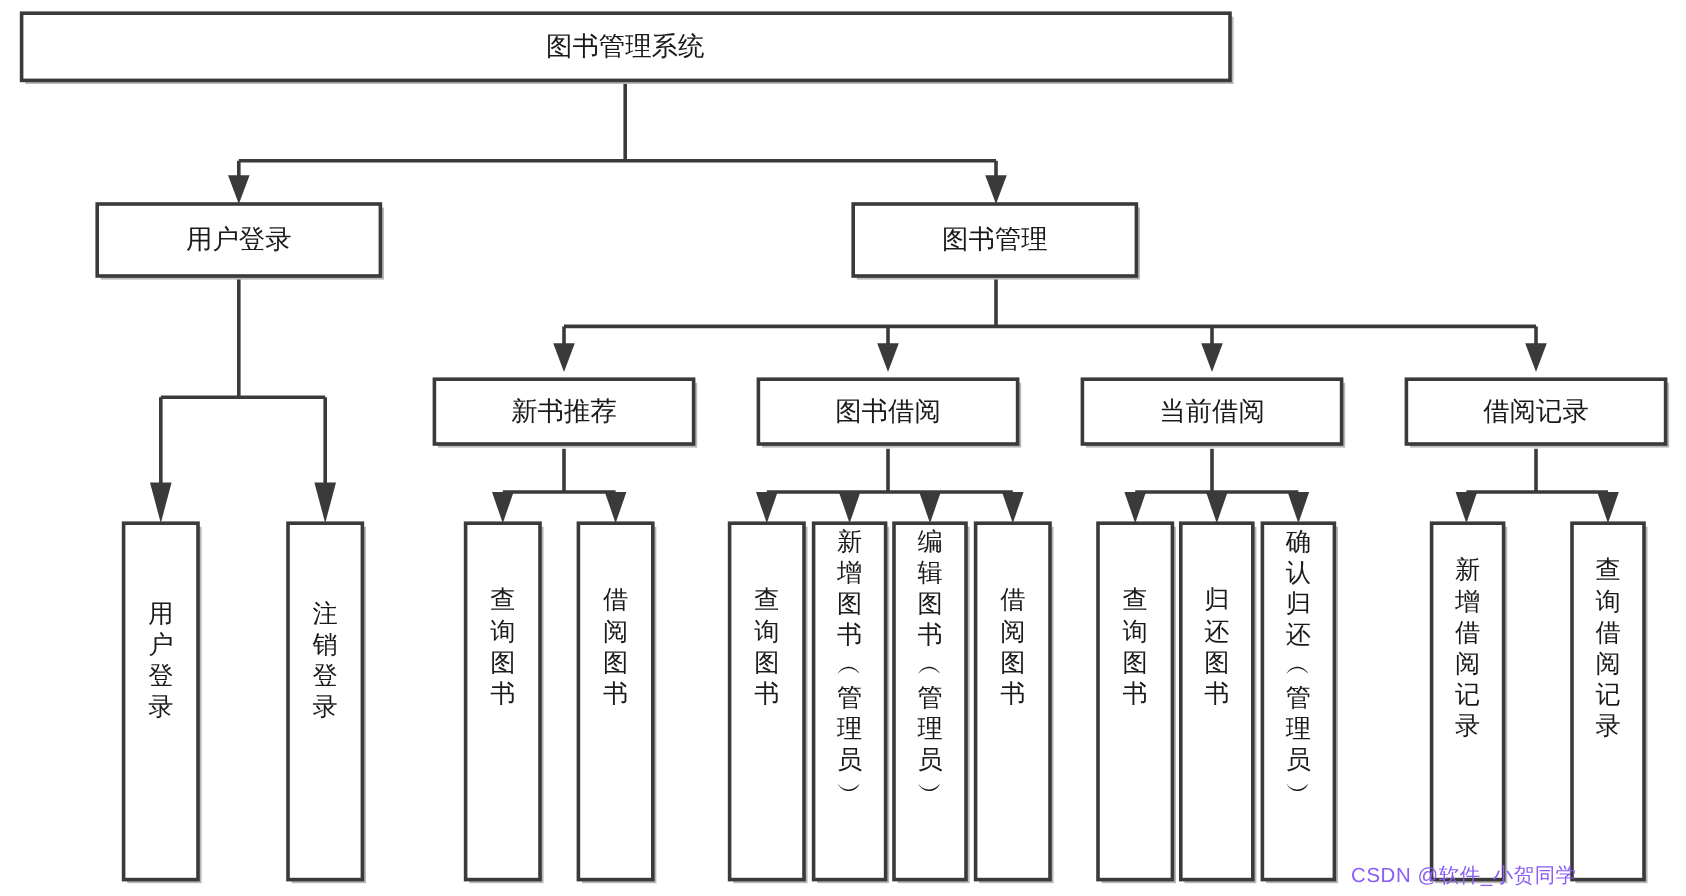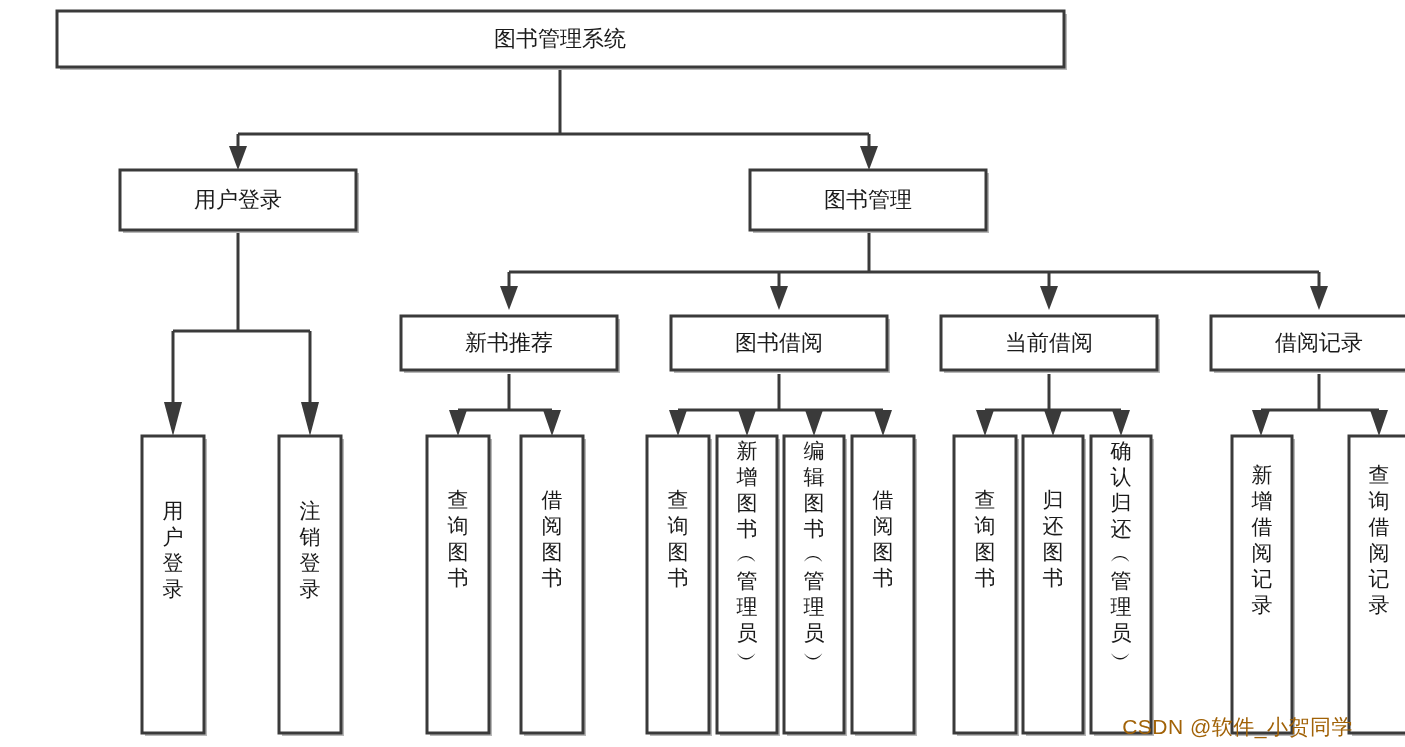--- a/index.html
+++ b/index.html
@@ -12,21 +12,20 @@
     height: 747px;
     font-family: "Liberation Sans", "DejaVu Sans", sans-serif;
     position: relative;
     overflow: hidden;
   }
   #diagram-root {
     position: absolute;
     left: 0; top: 0;
     width: 1324px;
     height: 747px;
-    padding-left: 39px;
   }
   svg#flowchart {
     display: block;
     width: 1405px;
     height: 747px;
   }
   .node-box {
     fill: #ffffff;
     stroke: #3a3a3a;
     stroke-width: 3;
@@ -57,22 +56,22 @@
     font-family: "Liberation Sans", "DejaVu Sans", sans-serif;
     font-size: 21px;
     fill: #1a1a1a;
     text-anchor: middle;
   }
   .watermark {
     position: absolute;
     right: 10px;
     bottom: 6px;
     font-family: "Liberation Sans", "DejaVu Sans", sans-serif;
-    font-size: 21px;
-    color: #a16207;
+    font-size: 17px;
+    color: #8b5cf6;
     white-space: nowrap;
     letter-spacing: 0.5px;
   }
 </style>
 </head>
 <body>
 
 <div id="diagram-root">
   <svg id="flowchart" viewBox="0 0 1405 747" xmlns="http://www.w3.org/2000/svg">
 

